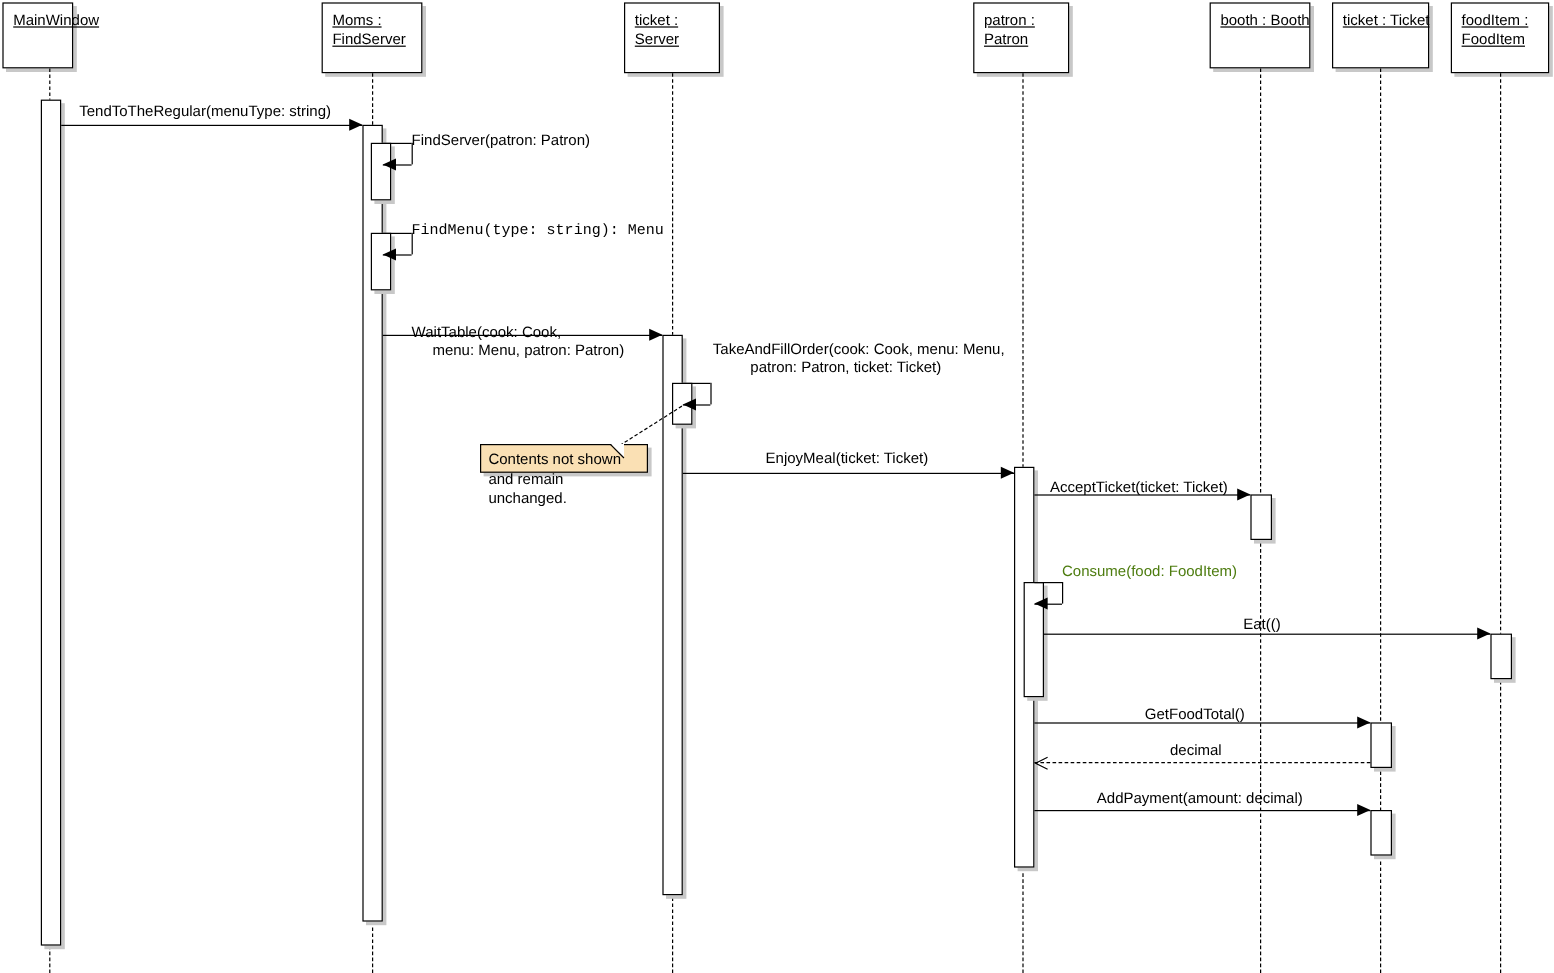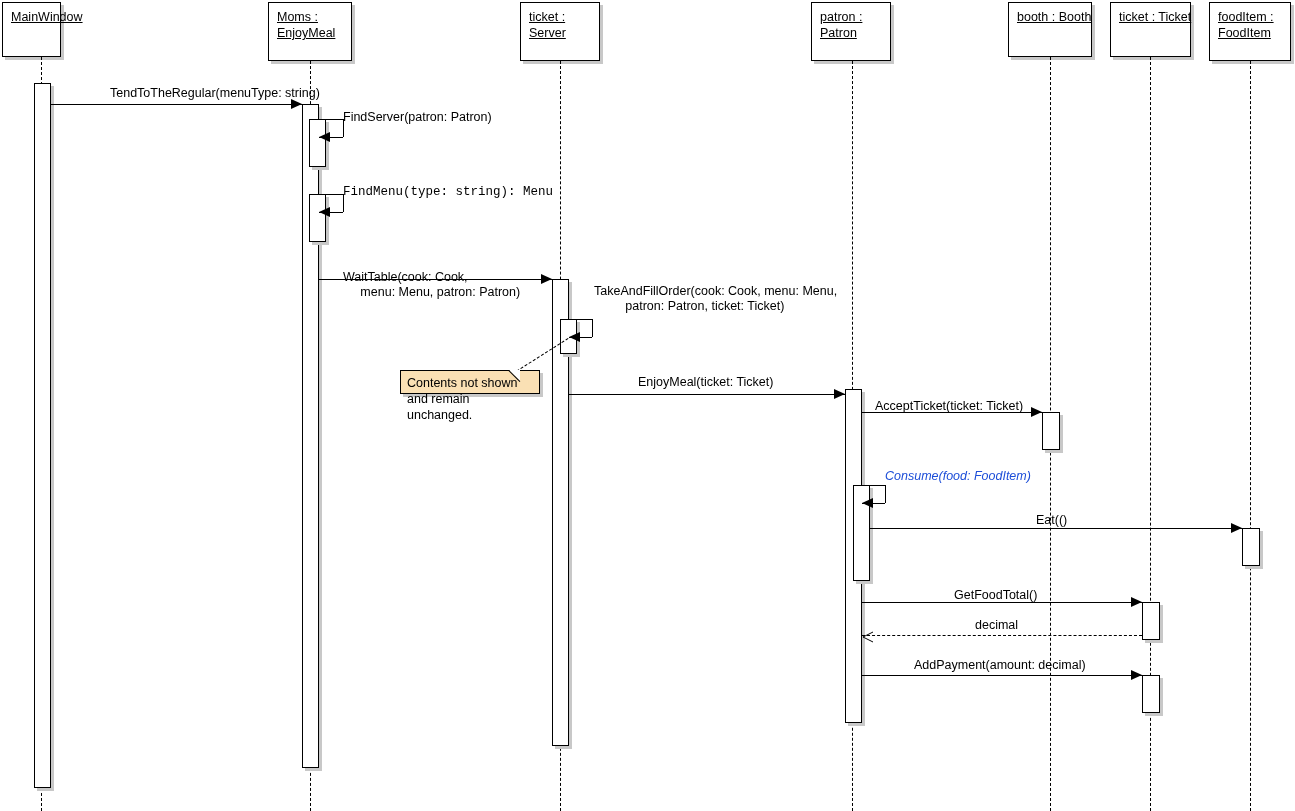--- a/index.html
+++ b/index.html
@@ -95,22 +95,21 @@
 
   
   .msg-label {
     position: absolute;
     font-size: 12.5px;
     line-height: 15px;
     color: #000000;
     white-space: pre;
   }
   .msg-label.blue {
-    color: #1d4ed8;
-    font-style: italic;
+    color: #4d7c0f;
   }
 
   
   .note {
     position: absolute;
     box-sizing: border-box;
     background: #fae0b4;
     border: 1px solid #000000;
     box-shadow: 3px 3px 0 0 #c8c8c8;
     font-size: 12.5px;
@@ -142,21 +141,21 @@
 </head>
 <body>
 
 <div id="canvas">
     <div class="lifeline-box" style="left: 2px; top: 2px; width: 59px; height: 55px;">
       <span class="ll-line">MainWindow</span>
     </div>
     <div class="lifeline-dash" style="left: 41px; top: 57px; height: 754px;"></div>
     <div class="lifeline-box" style="left: 268px; top: 2px; width: 84px; height: 59px;">
       <span class="ll-line">Moms :</span>
-      <span class="ll-line">EnjoyMeal</span>
+      <span class="ll-line">FindServer</span>
     </div>
     <div class="lifeline-dash" style="left: 310px; top: 61px; height: 750px;"></div>
     <div class="lifeline-box" style="left: 520px; top: 2px; width: 80px; height: 59px;">
       <span class="ll-line">ticket :</span>
       <span class="ll-line">Server</span>
     </div>
     <div class="lifeline-dash" style="left: 560px; top: 61px; height: 750px;"></div>
     <div class="lifeline-box" style="left: 811px; top: 2px; width: 80px; height: 59px;">
       <span class="ll-line">patron :</span>
       <span class="ll-line">Patron</span>
@@ -182,21 +181,21 @@
     <div class="activation" style="left: 552px; top: 279px; width: 17px; height: 467px;"></div>
     <div class="activation" style="left: 560px; top: 319px; width: 17px; height: 35px;"></div>
     <div class="activation" style="left: 845px; top: 389px; width: 17px; height: 334px;"></div>
     <div class="activation" style="left: 853px; top: 485px; width: 17px; height: 96px;"></div>
     <div class="activation" style="left: 1042px; top: 412px; width: 18px; height: 38px;"></div>
     <div class="activation" style="left: 1242px; top: 528px; width: 18px; height: 38px;"></div>
     <div class="activation" style="left: 1142px; top: 602px; width: 18px; height: 38px;"></div>
     <div class="activation" style="left: 1142px; top: 675px; width: 18px; height: 38px;"></div>
     <div class="msg-line" style="left: 51px; top: 104px; width: 251px;"></div>
     <div class="arrow-right" style="left: 291px; top: 99px;"></div>
-    <div class="msg-label" style="left: 66px; top: 86px; margin-left: 44px;">TendToTheRegular(menuType: string)</div>
+    <div class="msg-label" style="left: 66px; top: 86px;">TendToTheRegular(menuType: string)</div>
     <div class="msg-seg" style="left: 319px; top: 119px; width: 24px;"></div>
     <div class="vseg" style="left: 343px; top: 119px; height: 18px;"></div>
     <div class="msg-seg" style="left: 319px; top: 137px; width: 24px;"></div>
     <div class="arrow-left" style="left: 319px; top: 132px;"></div>
     <div class="msg-label" style="left: 343px; top: 110px;">FindServer(patron: Patron)</div>
     <div class="msg-seg" style="left: 319px; top: 194px; width: 24px;"></div>
     <div class="vseg" style="left: 343px; top: 194px; height: 18px;"></div>
     <div class="msg-seg" style="left: 319px; top: 212px; width: 24px;"></div>
     <div class="arrow-left" style="left: 319px; top: 207px;"></div>
     <div class="msg-label" style="left: 343px; top: 185px; font-family: Liberation Mono, monospace;">FindMenu(type: string): Menu</div>

